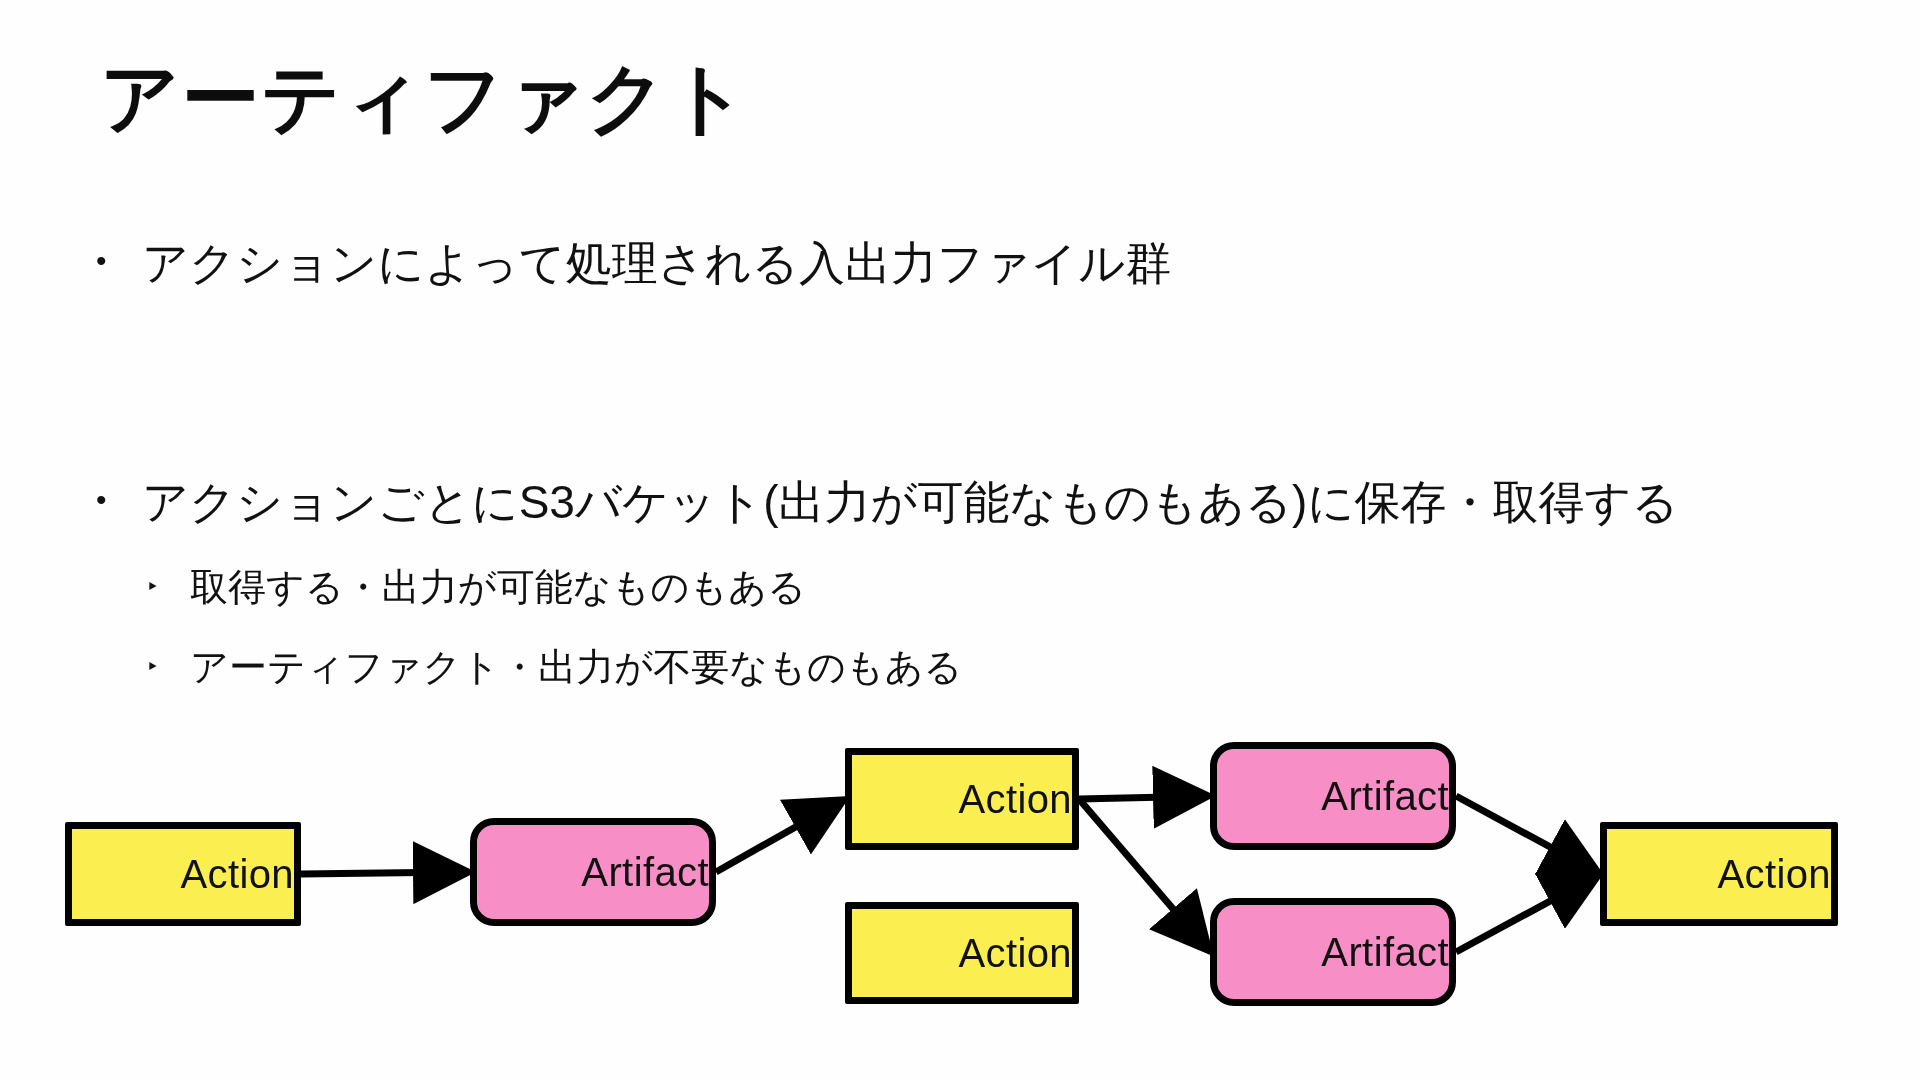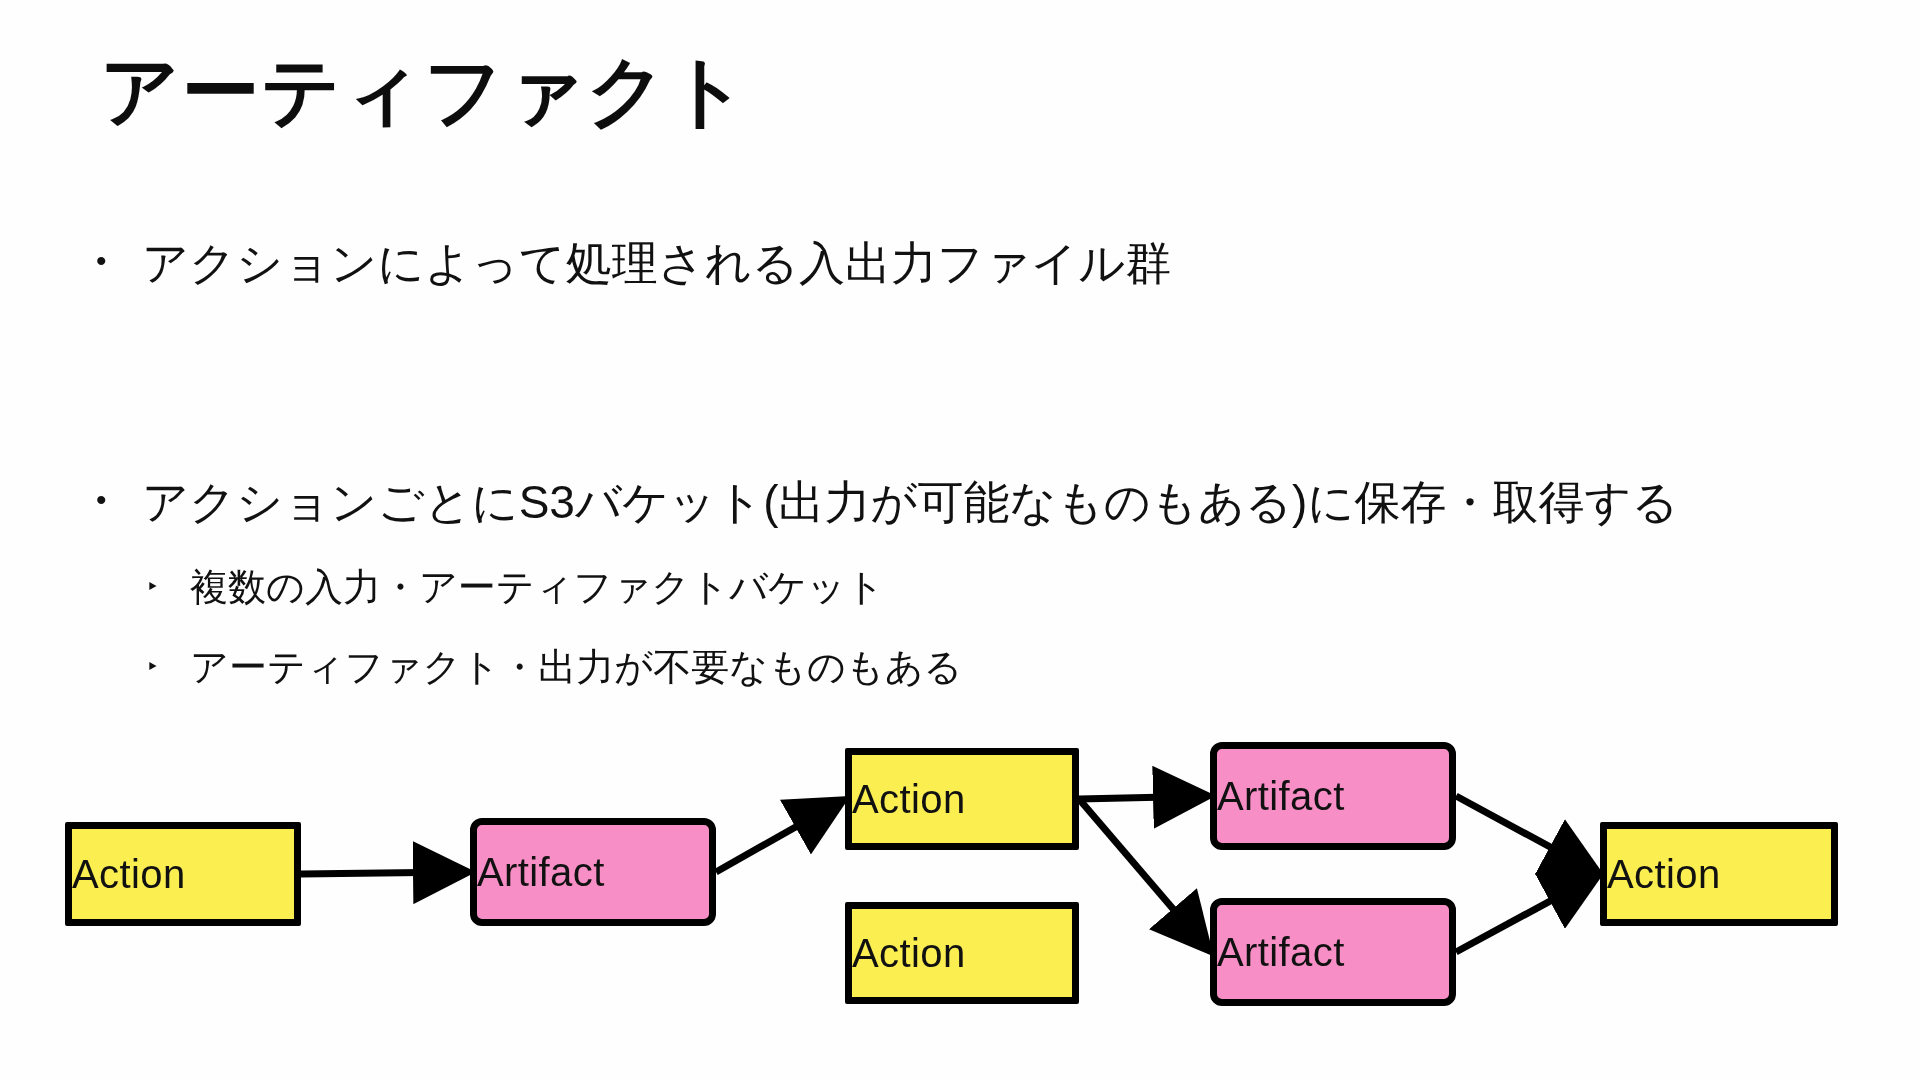--- a/index.html
+++ b/index.html
@@ -19,21 +19,21 @@
   #slide {
     position: absolute;
     inset: 0;
     background: #fefefe;
   }
 
   
   #slide-title {
     position: absolute;
     left: 100px;
-    top: 51px;
+    top: 58px;
     font-size: 78px;
     font-weight: bold;
     letter-spacing: 0.02em;
     line-height: 1.05;
     color: #0d0d0d;
     white-space: nowrap;
   }
 
   
   .bullet-row {
@@ -89,34 +89,34 @@
     position: absolute;
     left: 0;
     top: 0;
     width: 1920px;
     height: 380px;
   }
   .node {
     position: absolute;
     display: flex;
     align-items: center;
-    justify-content: flex-start;
+    justify-content: flex-end;
     box-sizing: border-box;
     border: 7px solid #000000;
     font-size: 40px;
     color: #111111;
     letter-spacing: 0.01em;
   }
   .node-action {
     background: #FAEE50;
     border-radius: 2px;
   }
   .node-artifact {
     background: #F78FC6;
-    border-radius: 12px;
+    border-radius: 24px;
   }
 </style>
 </head>
 <body>
 
 <div id="slide">
 
   <div id="slide-title">アーティファクト</div>
 
   <div class="bullet-row bullet-l1" id="bullet-0">
@@ -124,21 +124,21 @@
     <span class="btext">アクションによって処理される入出力ファイル群</span>
   </div>
 
   <div class="bullet-row bullet-l1" id="bullet-1">
     <span class="marker">•</span>
     <span class="btext">アクションごとにS3バケット(出力が可能なものもある)に保存・取得する</span>
   </div>
 
   <div class="bullet-row bullet-l2" id="sub-bullet-0">
     <span class="marker">‣</span>
-    <span class="btext">複数の入力・アーティファクトバケット</span>
+    <span class="btext">取得する・出力が可能なものもある</span>
   </div>
 
   <div class="bullet-row bullet-l2" id="sub-bullet-1">
     <span class="marker">‣</span>
     <span class="btext">アーティファクト・出力が不要なものもある</span>
   </div>
 
   <div id="diagram">
 
     <svg id="diagram-svg" viewBox="0 0 1920 380">

